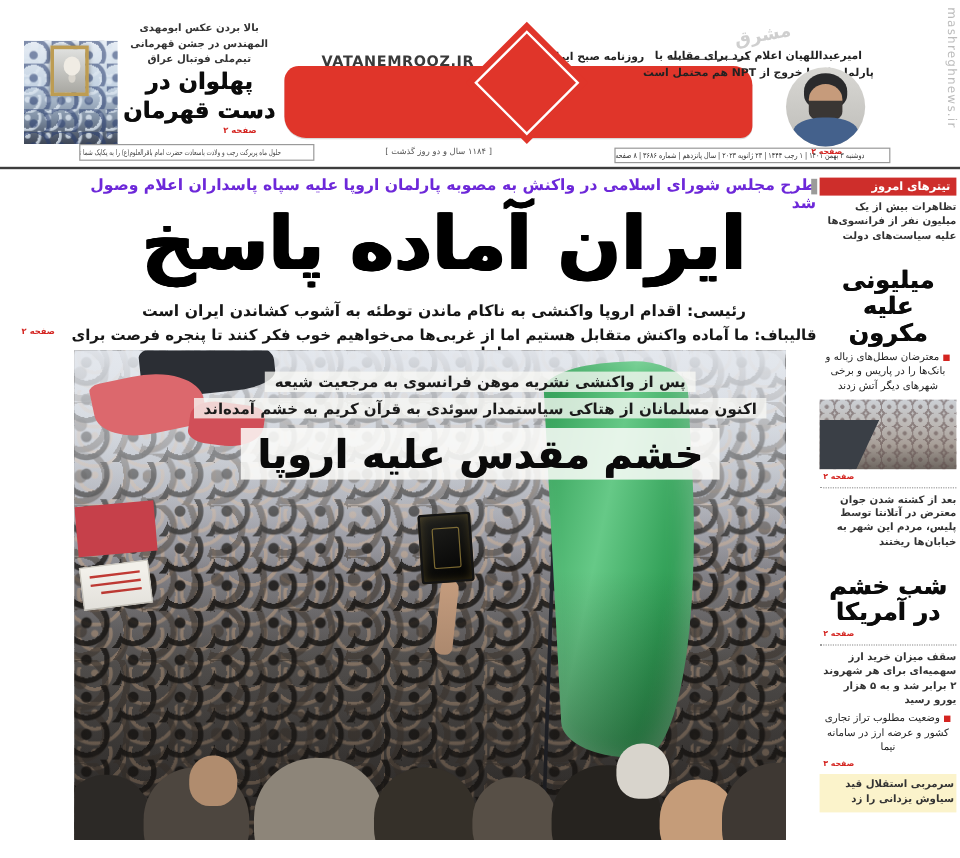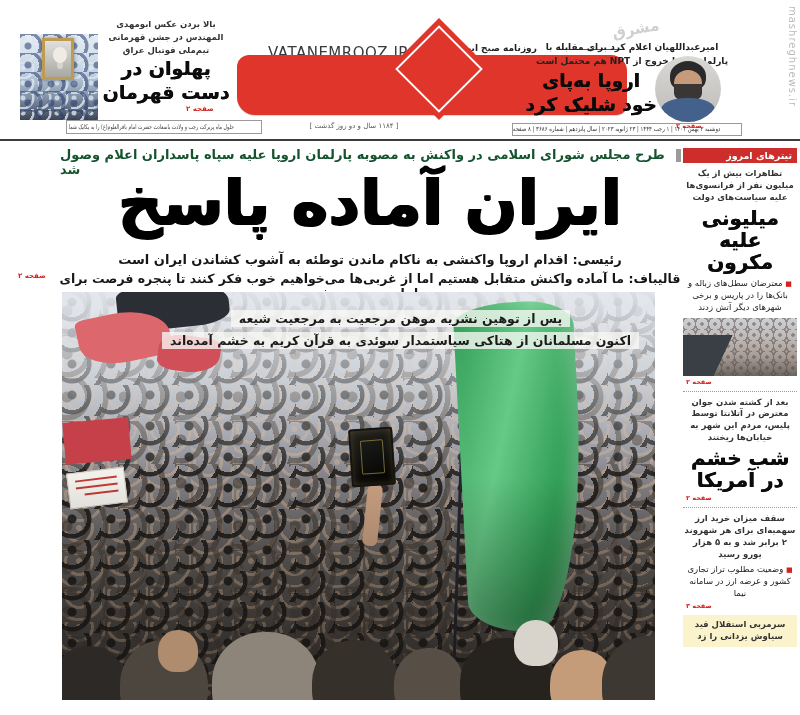--- a/index.html
+++ b/index.html
@@ -34,25 +34,25 @@
   .tl-headline { left:98px; top:57px; width:136px; font-size:19px; font-weight:bold;
     color:#0c0c0c; text-align:center; line-height:1.25;
     text-shadow:.4px 0 #0c0c0c; }
   .tl-pageref { left:186px; top:105px; font-size:7px; color:#d42420; font-weight:bold; }
 
   .note-box { left:66px; top:120px; width:196px; height:14px; border:1px solid #9a9a9a;
     overflow:hidden; }
   .note-box span { display:block; font-size:6.5px; color:#444; line-height:12px;
     text-align:center; white-space:nowrap; transform:scaleX(.72); transform-origin:center; }
   .occult-note { left:298px; top:122px; width:112px; font-size:7px; color:#555;
-    text-align:center; white-space:nowrap; overflow:hidden; }
-
-  
-  .mast-url { left:268px; top:44px; font-size:15px; letter-spacing:.5px; color:#3a3a3a;
-    font-weight:normal; direction:ltr; }
+    white-space:nowrap; overflow:hidden; }
+
+  
+  .mast-url { left:268px; top:44px; font-size:12px; letter-spacing:.5px; color:#3a3a3a;
+    font-weight:bold; direction:ltr; }
   .mast-tagline { left:437px; top:43px; width:118px; font-size:9px; font-weight:bold;
     color:#222; text-align:center; }
   .mast-dash { left:557px; top:49px; width:68px; border-top:1.5px solid #555; }
   .mast-banner { left:237px; top:55px; width:390px; height:60px; background:#e0352a;
     border-radius:12px 16px 10px 18px; box-shadow:0 1px 0 rgba(0,0,0,.15); }
   .mast-star { left:408px; top:38px; width:62px; height:62px; background:#e0352a;
     transform:rotate(45deg); border:2.5px solid #fff; box-shadow:0 0 0 5px #e0352a; }
   .mast-text { left:237px; top:52px; width:390px; height:64px; color:#fff;
     font-size:44px; font-weight:bold; text-align:center; line-height:62px;
     text-shadow:.8px 0 #fff; letter-spacing:-1px; }
@@ -75,22 +75,22 @@
   .tr-pageref { left:676px; top:122px; font-size:6.5px; color:#d42420; font-weight:bold; }
 
   .dateline { left:512px; top:123px; width:230px; height:13px; border:1px solid #999;
     overflow:hidden; }
   .dateline span { display:block; font-size:6.5px; color:#333; line-height:11px;
     text-align:center; white-space:nowrap; transform:scaleX(.82); transform-origin:center; }
 
   .rule-top { left:0; top:139px; width:800px; border-top:2px solid #3d3d3d; }
 
   
-  .lead-kicker { left:60px; top:147px; width:620px; text-align:left; font-size:13px;
-    font-weight:bold; color:#14532d; }
+  .lead-kicker { left:60px; top:147px; width:620px; text-align:right; font-size:13px;
+    font-weight:bold; color:#6d28d9; }
   .lead-headline { left:30px; top:158px; width:680px; text-align:center; font-size:62px;
     font-weight:bold; color:#000; line-height:1.45; letter-spacing:-2px;
     text-shadow:1px 0 #000,-1px 0 #000,0 .5px #000; }
   .lead-sub1 { left:60px; top:252px; width:620px; text-align:center; font-size:13px;
     font-weight:bold; color:#161616; }
   .lead-sub2 { left:30px; top:271px; width:680px; text-align:center; font-size:12.5px;
     font-weight:bold; color:#161616; }
   .lead-pageref { left:18px; top:272px; font-size:7px; color:#d42420; font-weight:bold; }
 
   
@@ -146,24 +146,24 @@
   .cap-big { display:inline-block; background:rgba(253,253,250,.85); color:#0a0a0a;
     font-size:33px; font-weight:bold; padding:2px 14px; margin-top:5px;
     text-shadow:.6px 0 #0a0a0a; letter-spacing:-1px; }
 
   
   .sb { position:absolute; left:683px; top:148px; width:114px; height:630px; }
   .sb-header { position:relative; height:15px; background:#ce2e2b; color:#fff;
     font-size:9.5px; font-weight:bold; line-height:15px; padding:0 5px; }
   .sb-header::after { content:""; position:absolute; left:-7px; top:1px; width:5px;
     height:13px; background:#9b9b99; }
-  .sb-kicker { font-size:8.5px; font-weight:bold; color:#333; text-align:center;
+  .sb-kicker { font-size:8.5px; font-weight:bold; color:#333; text-align:right;
     line-height:1.4; margin-top:5px; }
   .sb-headline { font-size:20px; font-weight:bold; color:#0b0b0b; text-align:center;
-    line-height:1.12; margin-top:3px; text-shadow:.5px 0 #0b0b0b; letter-spacing:-.5px; }
+    line-height:1.12; margin-top:18px; text-shadow:.5px 0 #0b0b0b; letter-spacing:-.5px; }
   .sb-bullet { font-size:8.5px; color:#222; text-align:center; line-height:1.4;
     margin-top:4px; }
   .sb-bullet .sq { color:#d42420; font-size:7px; }
   .sb-pageref { font-size:6.5px; color:#d42420; font-weight:bold; text-align:left;
     margin:2px 3px 0 3px; }
   .sb-photo { height:58px; margin-top:4px; overflow:hidden; position:relative;
     background:
       repeating-radial-gradient(circle at 6px 6px, rgba(90,70,70,.5) 0 1.5px, transparent 2px 6px),
       linear-gradient(to bottom,#ccd0d5 0%,#bdb9b6 35%,#a79e97 65%,#6d6660 100%);
     background-size:13px 11px,100% 100%; }
@@ -193,21 +193,20 @@
   </div>
   <div class="abs occult-note">[ ۱۱۸۴ سال و دو روز گذشت ]</div>
 
   <div class="abs mast-url">VATANEMROOZ.IR</div>
   <div class="abs mast-tagline">روزنامه صبح ایران</div>
   <div class="abs mast-dash"></div>
   <div class="abs mast-banner"></div>
   <div class="abs mast-star"></div>
 
   <div class="abs tr-kicker">امیرعبداللهیان اعلام کرد برای مقابله با پارلمان اروپا خروج از NPT هم محتمل است</div>
-  <div class="abs tr-headline">اروپا به‌پای خود شلیک کرد</div>
   <div class="abs tr-photo">
     <div class="tr-hair"></div>
     <div class="tr-face"></div>
     <div class="tr-beard"></div>
     <div class="tr-suit"></div>
   </div>
   <div class="abs tr-pageref">صفحه ۲</div>
 
   <div class="abs dateline">
     <span>دوشنبه ۳ بهمن ۱۴۰۱ | ۱ رجب ۱۴۴۴ | ۲۳ ژانویه ۲۰۲۳ | سال پانزدهم | شماره ۳۶۸۶ | ۸ صفحه | ۳۰۰۰ تومان</span>
@@ -247,22 +246,23 @@
     <div class="head" style="left:150px;bottom:-36px;width:108px;height:104px;background:#8d8579;"></div>
     <div class="head" style="left:250px;bottom:-28px;width:86px;height:88px;background:#353029;"></div>
     <div class="head" style="left:332px;bottom:-22px;width:70px;height:74px;background:#574f46;"></div>
     <div class="head" style="left:398px;bottom:-30px;width:92px;height:92px;background:#26231f;"></div>
     <div class="head" style="left:488px;bottom:-20px;width:64px;height:70px;background:#c59c79;"></div>
     <div class="head" style="left:540px;bottom:-32px;width:96px;height:96px;background:#3e3833;"></div>
     <div class="head" style="left:452px;bottom:34px;width:44px;height:46px;background:#d8d4cc;"></div>
     <div class="head" style="left:96px;bottom:28px;width:40px;height:42px;background:#b08c6e;"></div>
 
     <div class="photo-captions">
-      <div><span class="cap-line">پس از توهین نشریه موهن مرجعیت به مرجعیت شیعه</span></div>
+      <div><span class="cap-line">پس از واکنشی نشریه موهن فرانسوی به مرجعیت شیعه</span></div>
       <div><span class="cap-line">اکنون مسلمانان از هتاکی سیاستمدار سوئدی به قرآن کریم به خشم آمده‌اند</span></div>
+      <div><span class="cap-big">خشم مقدس علیه اروپا</span></div>
     </div>
   </div>
 
   <div class="sb">
     <div class="sb-header">تیترهای امروز</div>
 
     <div>
       <div class="sb-kicker">تظاهرات بیش از یک میلیون نفر از فرانسوی‌ها علیه سیاست‌های دولت</div>
       <div class="sb-headline">میلیونی علیه مکرون</div>
       <div class="sb-bullet">

